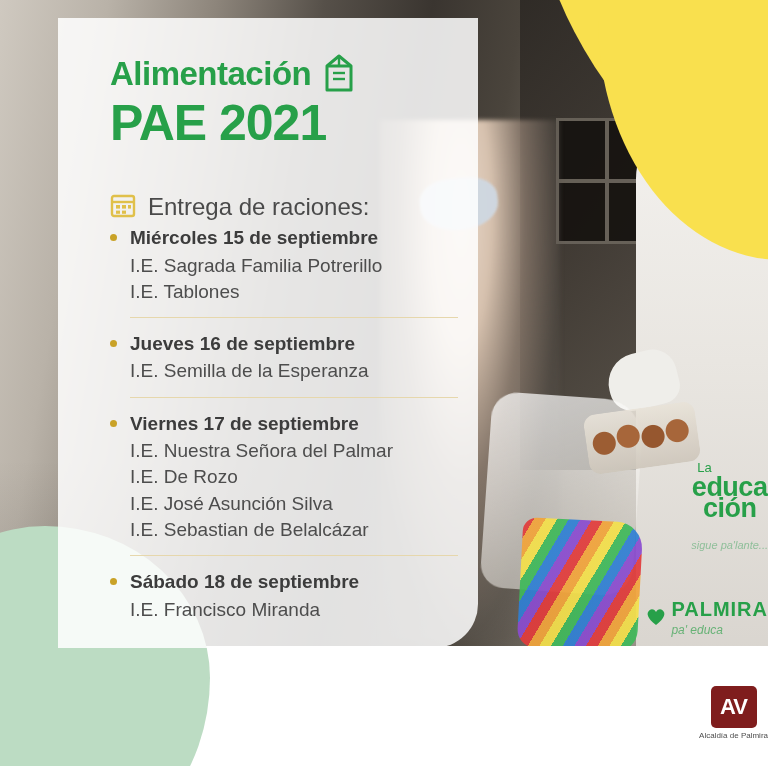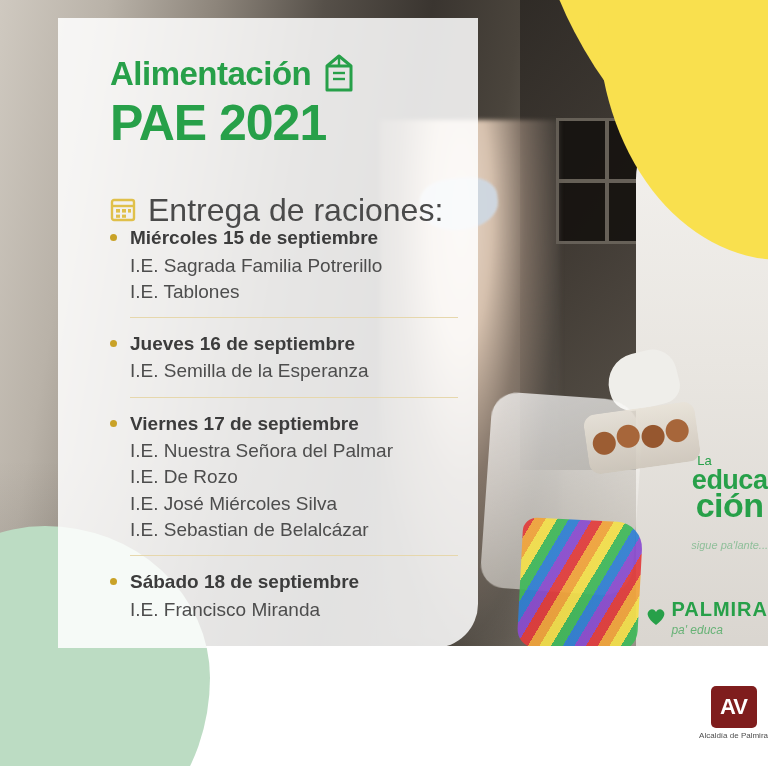--- a/index.html
+++ b/index.html
@@ -232,21 +232,21 @@
 
   
   .subtitle-row {
     position: absolute;
     left: 110px; top: 192px;
     display: flex;
     align-items: center;
     gap: 12px;
   }
   .subtitle-text {
-    font-size: 32px;
+    font-size: 24px;
     color: #4a4a4a;
   }
 
   
   .schedule {
     position: absolute;
     left: 108px; top: 224px;
     width: 350px;
   }
   .entry {
@@ -297,21 +297,21 @@
     font-size: 13px;
     text-align: left;
     margin-left: 6px;
   }
   .logo-edu .educa {
     font-size: 27px;
     font-weight: bold;
     letter-spacing: -0.5px;
   }
   .logo-edu .cion {
-    font-size: 34px;
+    font-size: 27px;
     font-weight: bold;
     letter-spacing: -0.5px;
     margin-top: -6px;
   }
   .logo-edu .slogan {
     font-size: 11px;
     font-style: italic;
     color: #8fbf9a;
     margin-top: 18px;
   }
@@ -429,21 +429,21 @@
       <div class="entry-date">Jueves 16 de septiembre</div>
       <div class="entry-school">I.E. Semilla de la Esperanza</div>
     </div>
     <div class="divider"></div>
 
     <div class="entry">
       <span class="bullet"></span>
       <div class="entry-date">Viernes 17 de septiembre</div>
       <div class="entry-school">I.E. Nuestra Señora del Palmar</div>
       <div class="entry-school">I.E. De Rozo</div>
-      <div class="entry-school">I.E. José Miércoles Silva</div>
+      <div class="entry-school">I.E. José Asunción Silva</div>
       <div class="entry-school">I.E. Sebastian de Belalcázar</div>
     </div>
     <div class="divider"></div>
 
     <div class="entry">
       <span class="bullet"></span>
       <div class="entry-date">Sábado 18 de septiembre</div>
       <div class="entry-school">I.E. Francisco Miranda</div>
     </div>
 

